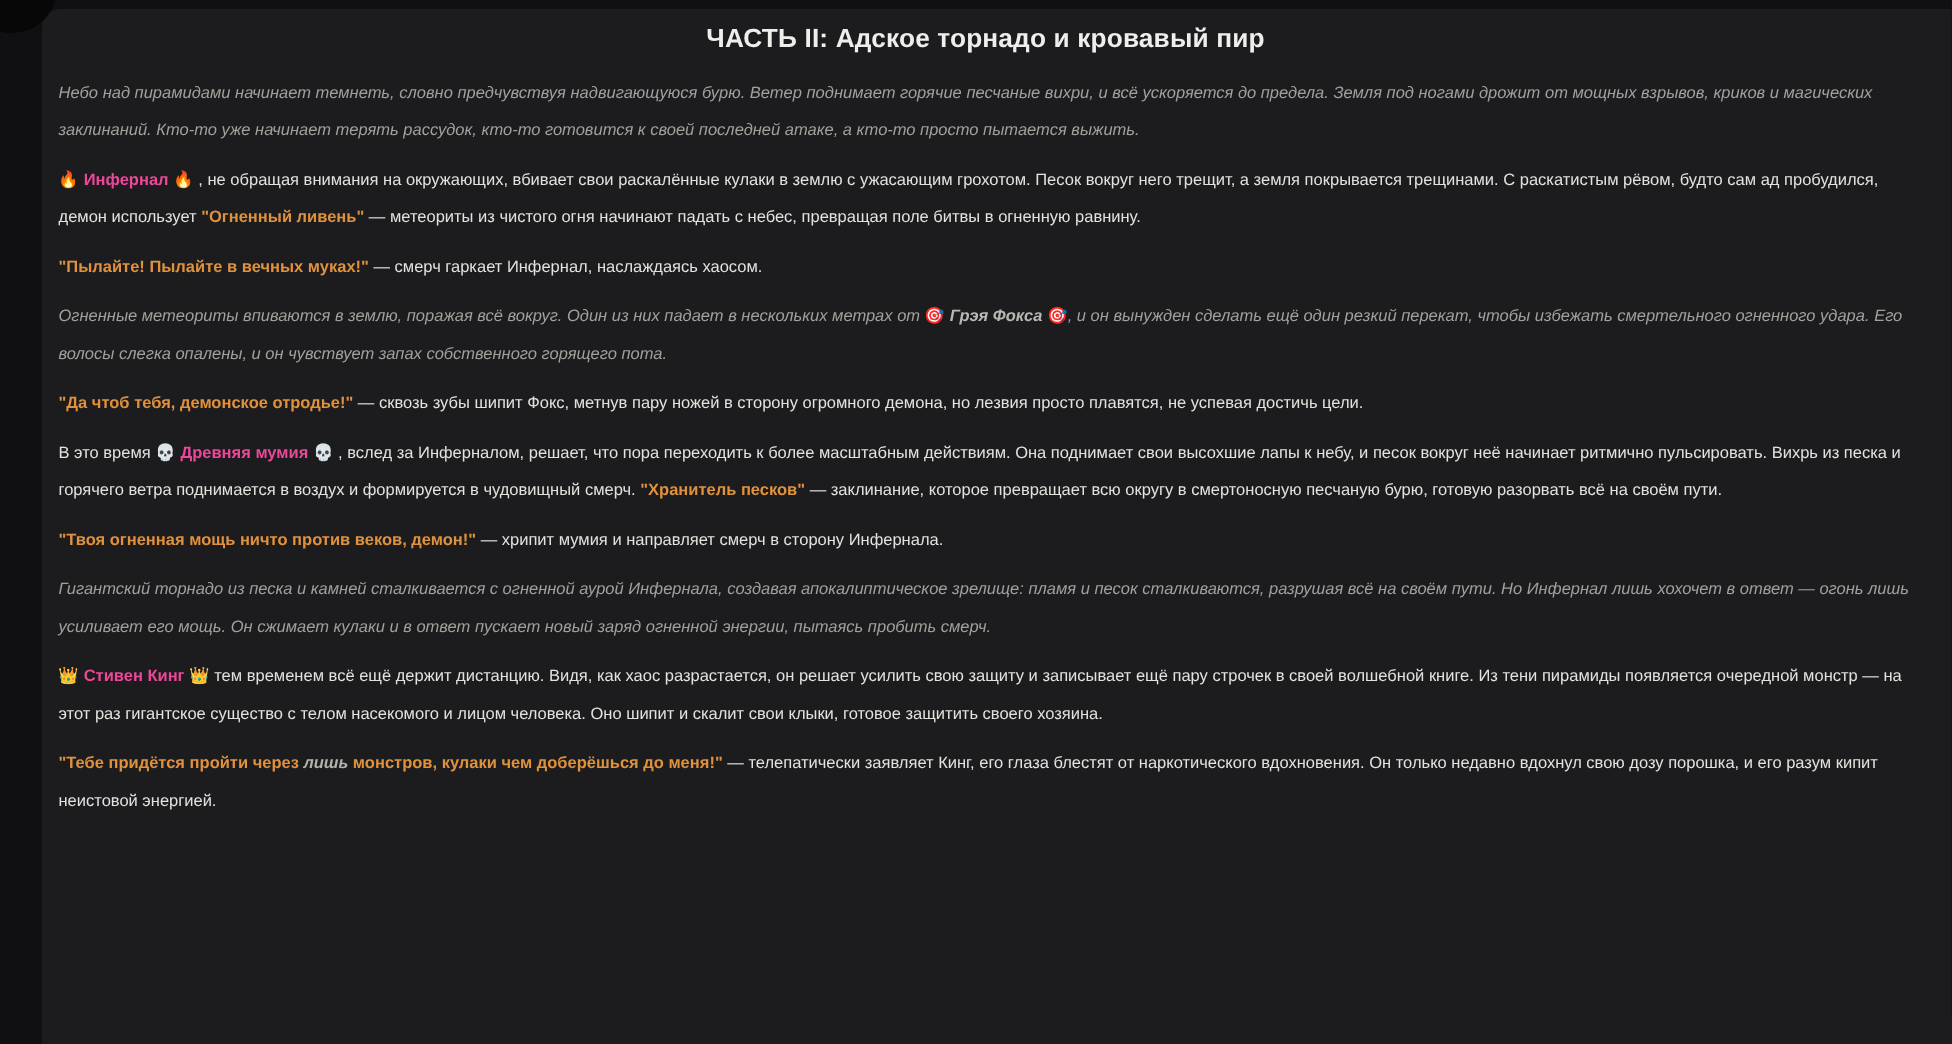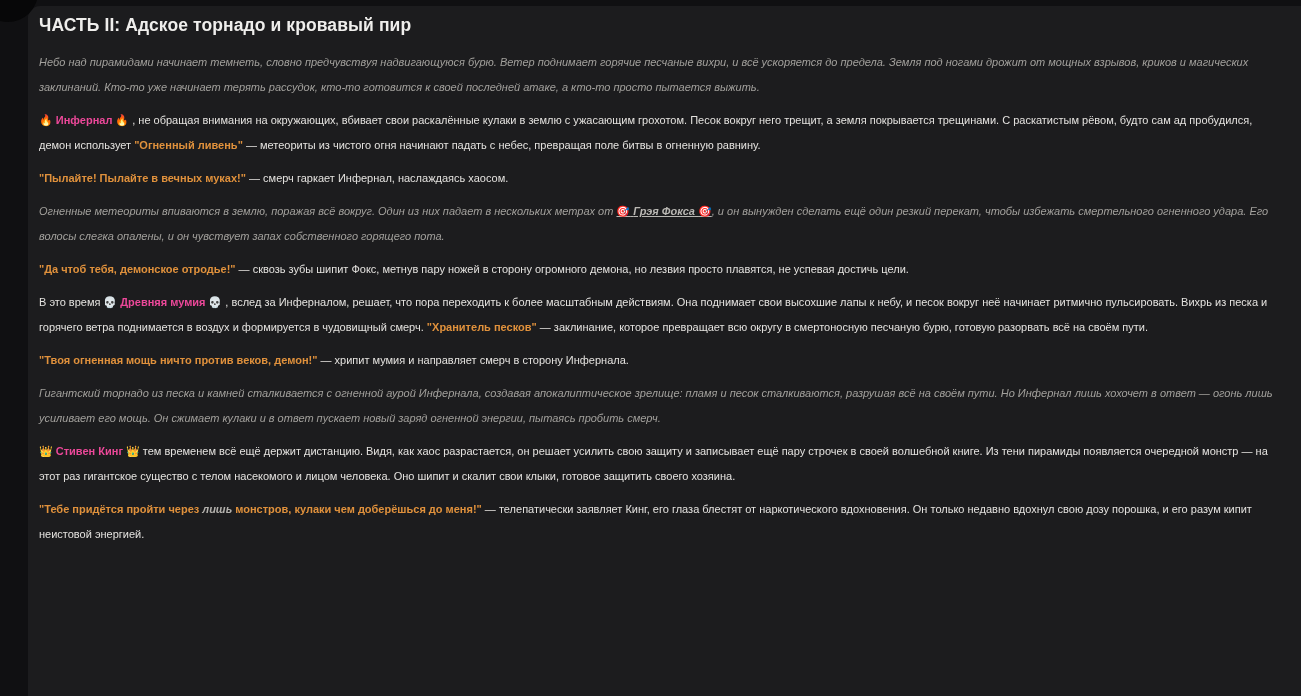--- a/index.html
+++ b/index.html
@@ -12,26 +12,26 @@
     position:absolute;left:28px;top:6px;width:1273px;height:760px;
     background:#1c1c1e;border-radius:12px 0 0 12px;
     padding:8px 26px 10px 11px;box-sizing:border-box;
   }
   .avatar{
     position:absolute;left:-22px;top:-38px;width:60px;height:60px;
     border-radius:50%;background:#070708;z-index:5;
   }
   h2.title{
     margin:0 0 13px 0;font-size:17.5px;line-height:23px;font-weight:bold;
-    color:#efeeec;letter-spacing:.1px;
+    color:#efeeec;letter-spacing:.1px;text-align:center;
   }
   p{margin:0 0 8px 0;font-size:11px;line-height:25px;color:#e4e2df;}
   p:last-child{margin-bottom:0;}
   .narration{color:#a2a09c;font-style:italic;}
-  .narration .name{color:#b9b7b3;font-weight:bold;text-decoration:underline;}
+  .narration .name{color:#b9b7b3;font-weight:bold;}
   .name{font-weight:bold;color:#ec4899;white-space:nowrap;}
   .accent{color:#e0913c;font-weight:bold;}
   .accent-em{color:#b3b1ad;font-style:italic;font-weight:bold;}
   .emoji{font-style:normal;}
 </style>
 </head>
 <body>
 
 <div class="bubble">
 

